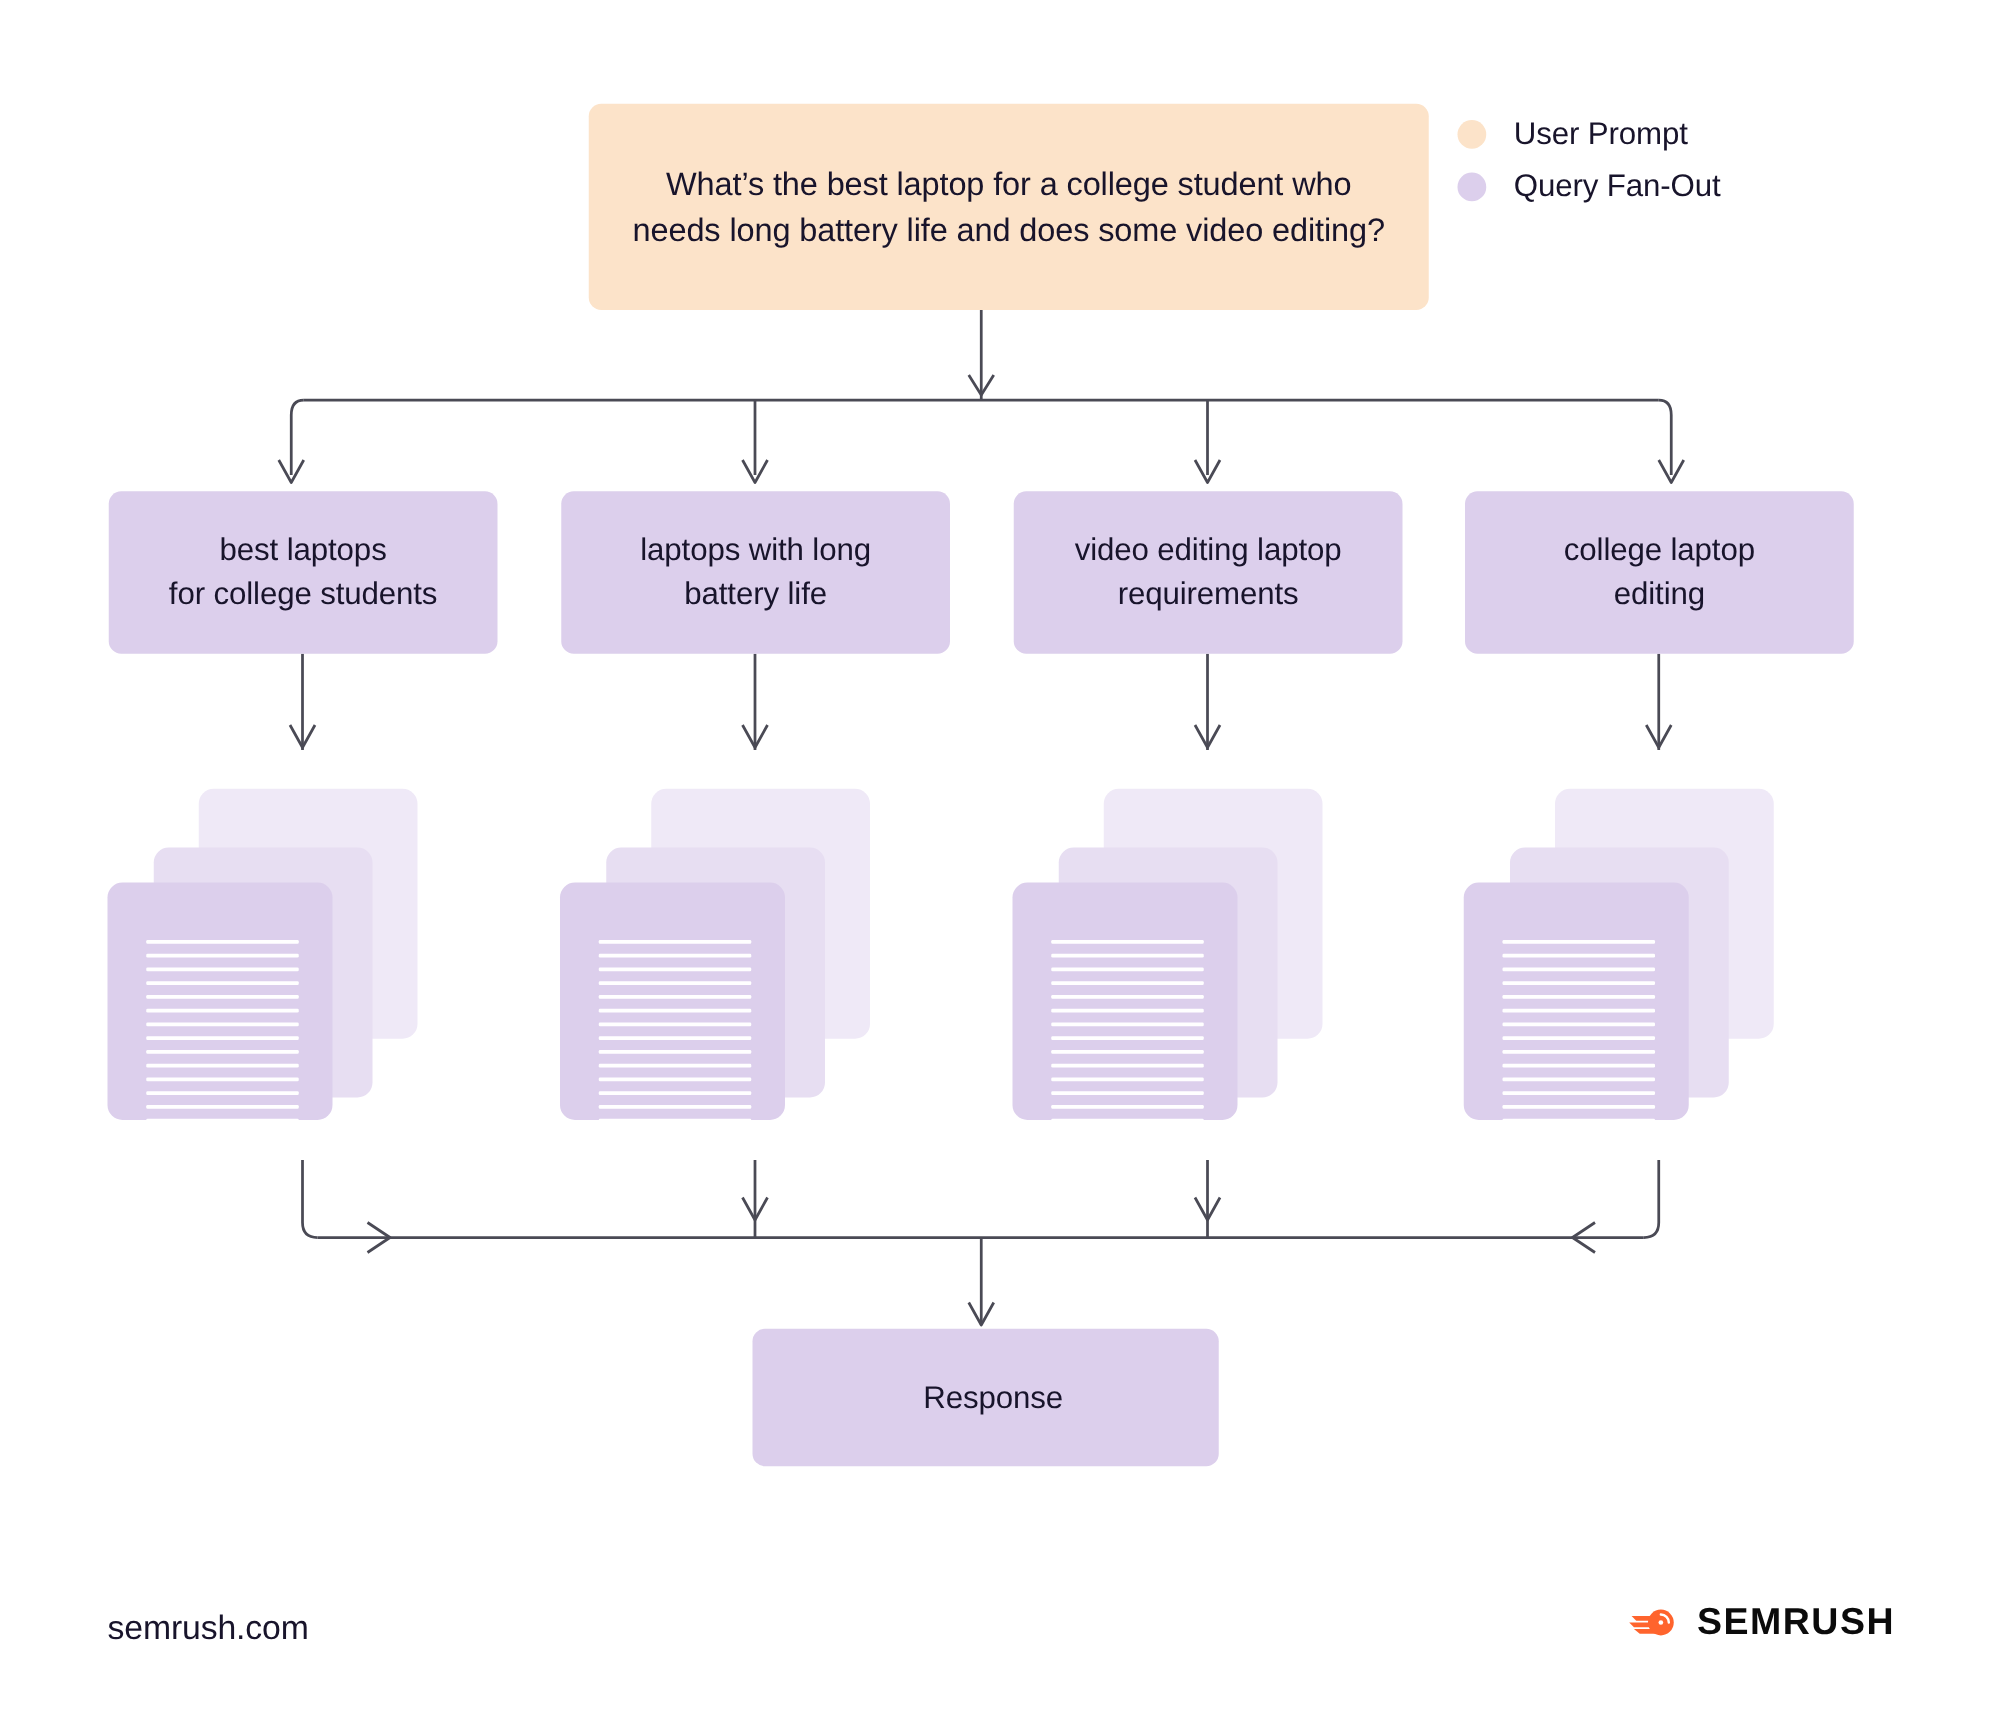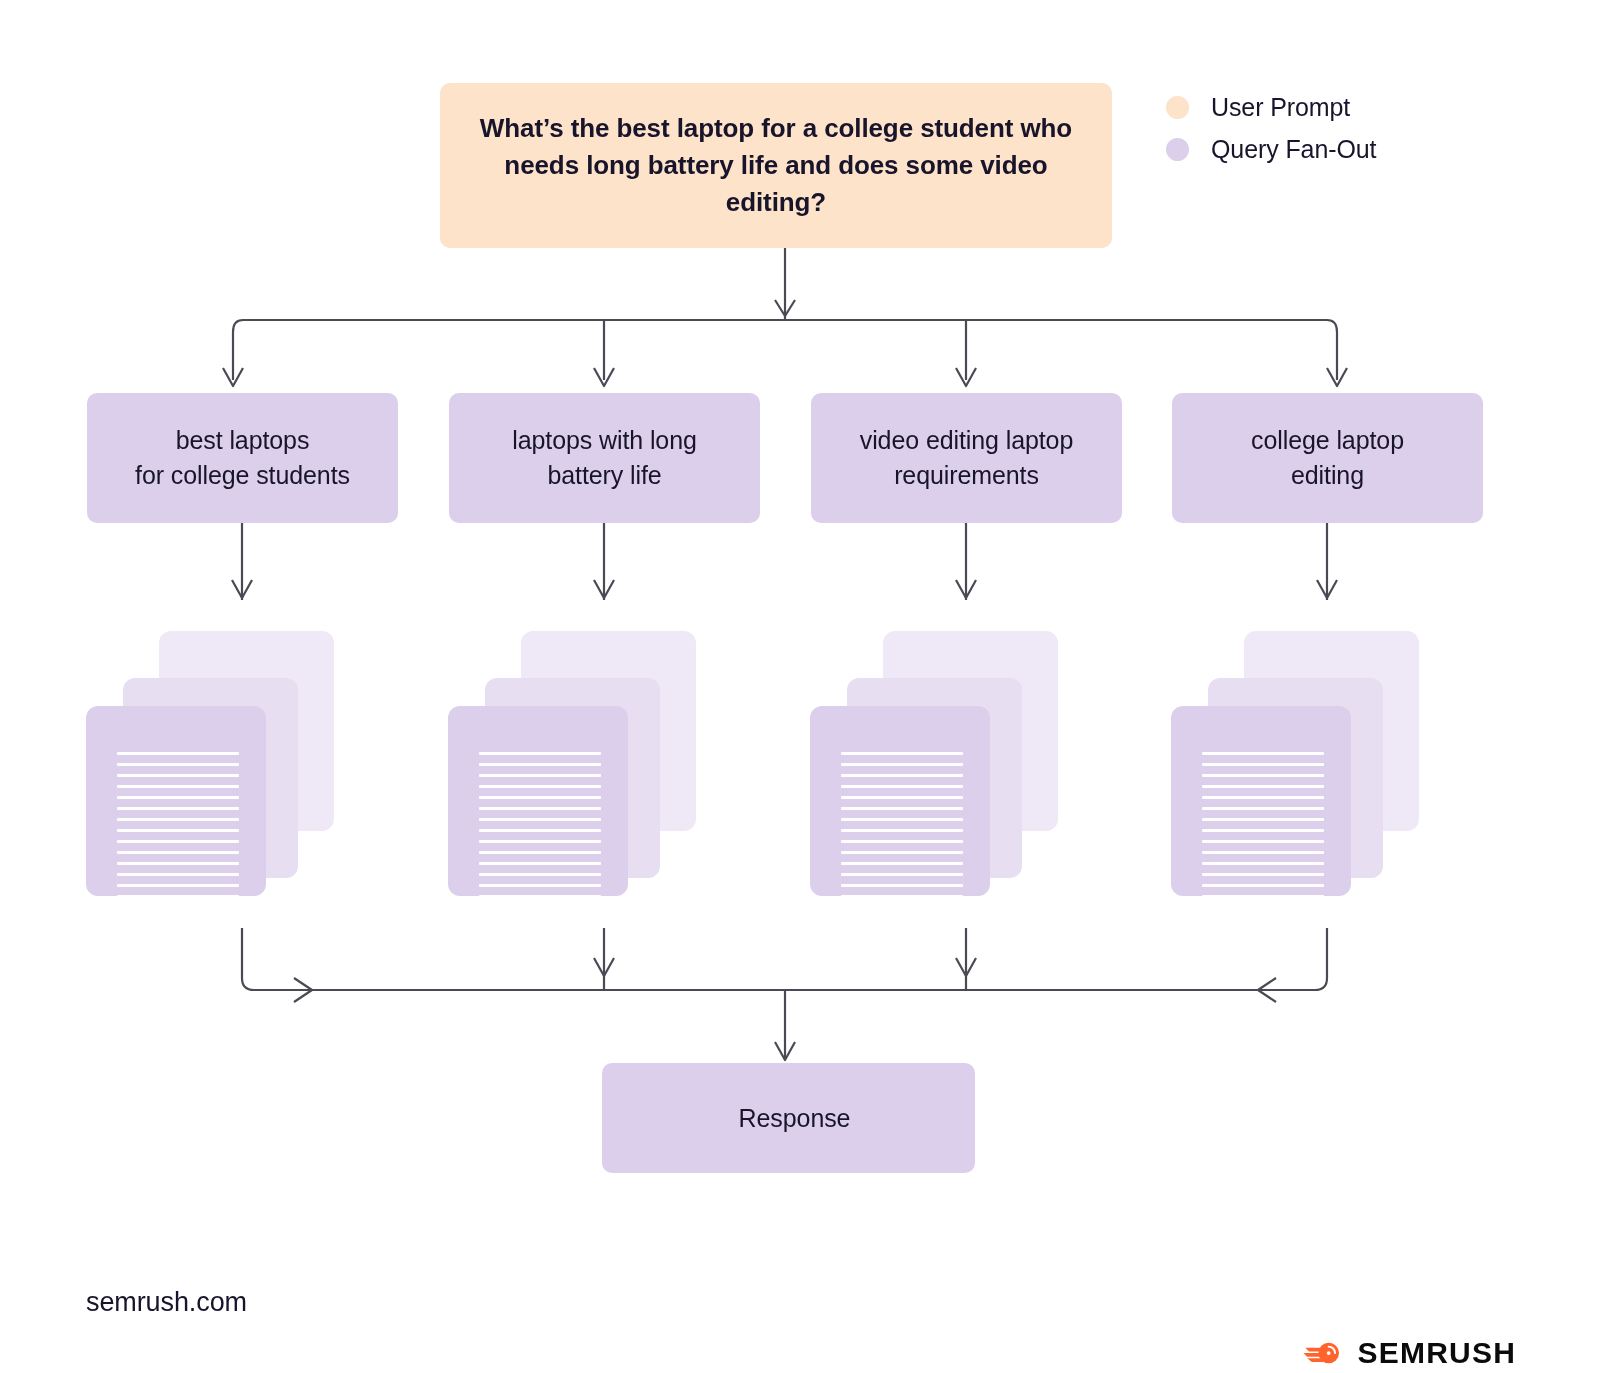--- a/index.html
+++ b/index.html
@@ -25,30 +25,29 @@
     left: 0;
     top: 0;
     width: 1600px;
     height: 1373px;
     pointer-events: none;
   }
 
   
   .prompt-box {
     position: absolute;
-    left: 440px;
+    left: 471px;
     top: 83px;
     width: 672px;
     height: 165px;
     border-radius: 10px;
     display: flex;
     align-items: center;
     box-sizing: border-box;
     padding: 0 26px;
-    font-weight: bold;
   }
   .prompt-text {
     font-size: 26px;
     line-height: 1.42;
     color: #18142b;
     text-align: center;
     letter-spacing: -0.1px;
   }
 
   
@@ -164,21 +163,21 @@
     position: absolute;
     left: 86px;
     top: 1287px;
     font-size: 27px;
     color: #18142b;
     letter-spacing: -0.1px;
   }
   .brand {
     position: absolute;
     right: 84px;
-    top: 1338px;
+    top: 1283px;
     display: flex;
     align-items: flex-start;
   }
   .brand-mark {
     width: 42px;
     height: 30px;
     flex: 0 0 auto;
   }
   .brand-word {
     margin-left: 13px;

